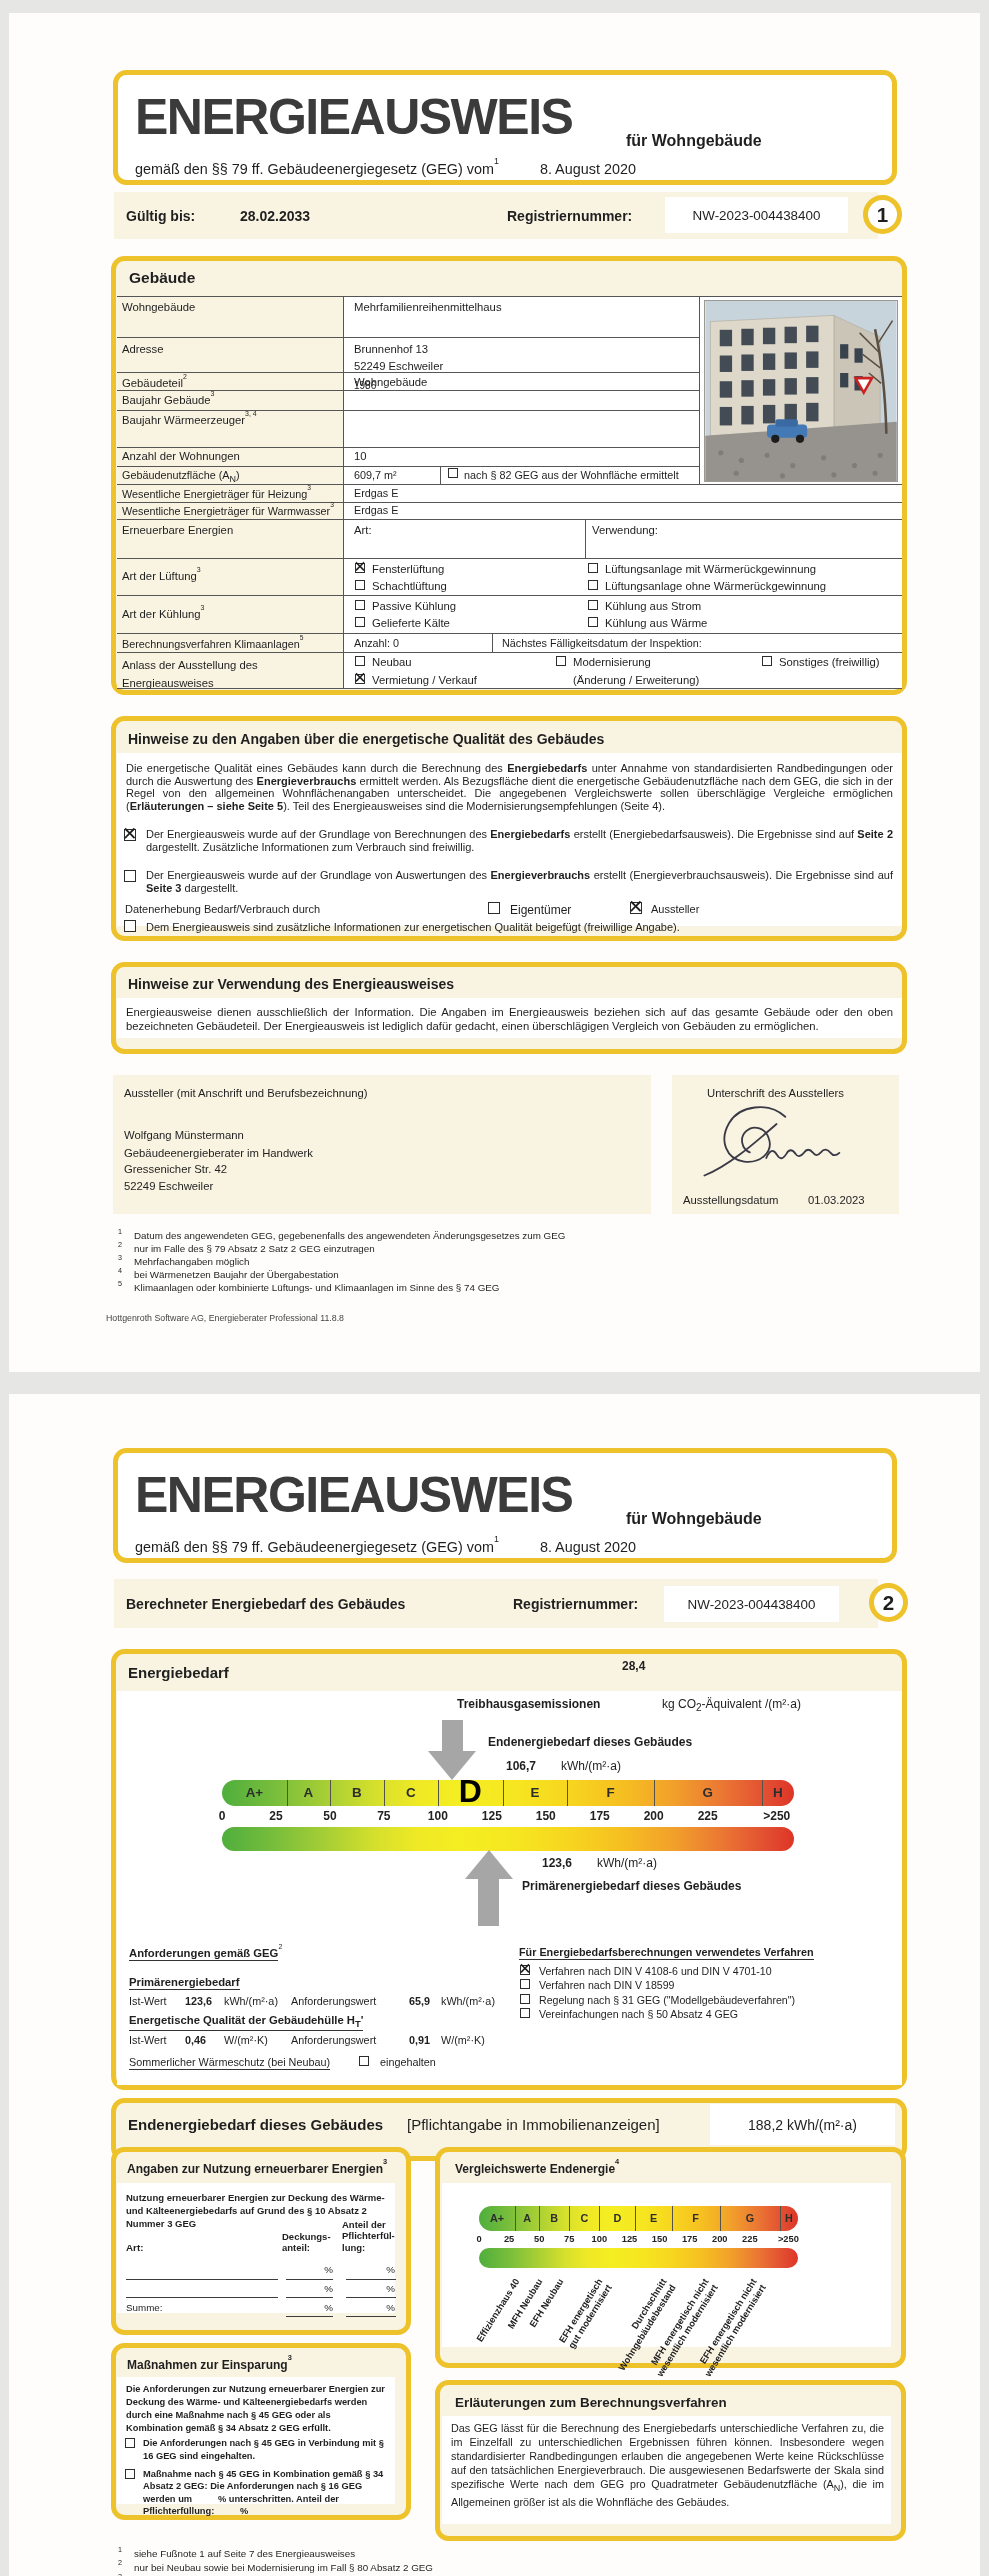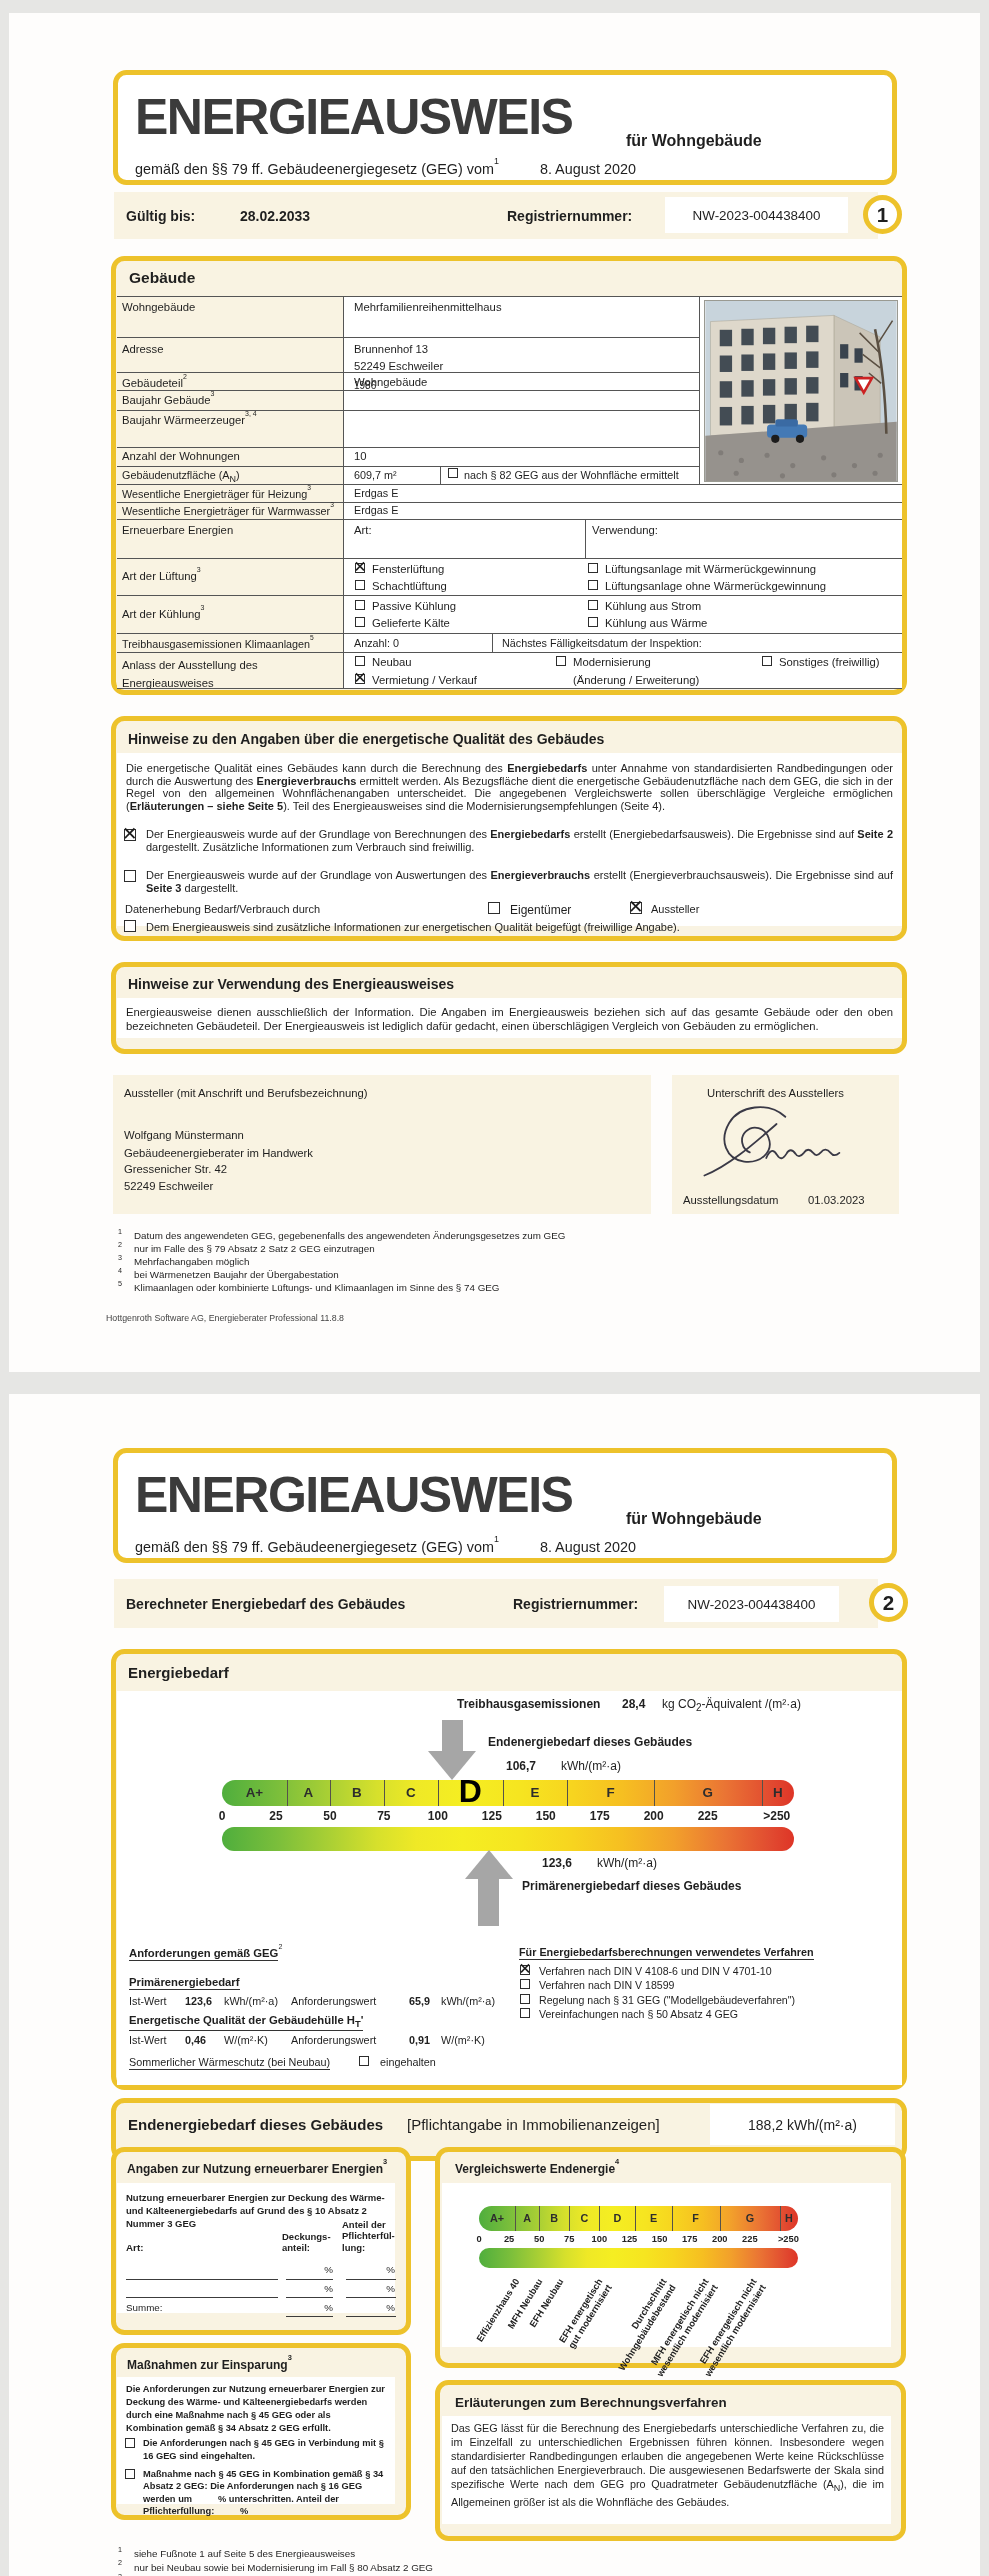--- a/index.html
+++ b/index.html
@@ -215,21 +215,21 @@
 <div class="t" style="left:122px;top:607px;font-size:11.3px;"><span>Art der Kühlung</span><sup class="fn">3</sup></div>
 <div class="cb" style="left:355px;top:600px;" data-checked="false"></div>
 <div class="t" style="left:372px;top:600px;font-size:11.3px;">Passive Kühlung</div>
 <div class="cb" style="left:355px;top:617px;" data-checked="false"></div>
 <div class="t" style="left:372px;top:617px;font-size:11.3px;">Gelieferte Kälte</div>
 <div class="cb" style="left:588px;top:600px;" data-checked="false"></div>
 <div class="t" style="left:605px;top:600px;font-size:11.3px;">Kühlung aus Strom</div>
 <div class="cb" style="left:588px;top:617px;" data-checked="false"></div>
 <div class="t" style="left:605px;top:617px;font-size:11.3px;">Kühlung aus Wärme</div>
 
-<div class="t" style="left:122px;top:637px;font-size:10.8px;"><span>Treibhausgasemissionen Klimaanlagen</span><sup class="fn">5</sup></div>
+<div class="t" style="left:122px;top:637px;font-size:10.8px;"><span>Berechnungsverfahren Klimaanlagen</span><sup class="fn">5</sup></div>
 <div class="t" style="left:354px;top:637px;font-size:10.8px;">Anzahl: 0</div>
 <div class="t" style="left:502px;top:637px;font-size:10.8px;">Nächstes Fälligkeitsdatum der Inspektion:</div>
 
 <div class="t w" style="left:122px;top:657px;width:211px;font-size:11.3px;line-height:17.5px;">Anlass der Ausstellung des Energieausweises</div>
 <div class="cb" style="left:355px;top:656px;" data-checked="false"></div>
 <div class="t" style="left:372px;top:656px;font-size:11.3px;">Neubau</div>
 <div class="cb" style="left:355px;top:674px;" data-checked="true"></div>
 <div class="t" style="left:372px;top:674px;font-size:11.3px;">Vermietung / Verkauf</div>
 <div class="cb" style="left:556px;top:656px;" data-checked="false"></div>
 <div class="t" style="left:573px;top:656px;font-size:11.3px;">Modernisierung</div>
@@ -307,21 +307,21 @@
 </div>
 <div class="pagenum" style="left:869px;top:1583px;">
   <span>2</span>
 </div>
 
 <div class="ybox" style="left:111px;top:1649px;width:786px;height:431px;"></div>
 <div class="sectitle" style="left:128px;top:1664px;font-size:15px;">Energiebedarf</div>
 <div class="white" style="left:117px;top:1691px;width:785px;height:394px;"></div>
 
 <div class="t b" style="left:457px;top:1697px;font-size:12px;">Treibhausgasemissionen</div>
-<div class="t b" style="left:622px;top:1697px;font-size:12px;">28,4</div>
+<div class="t b" style="left:622px;top:1659px;font-size:12px;">28,4</div>
 <div class="t" style="left:662px;top:1697px;font-size:12px;"><span>kg CO</span><sub>2</sub><span>-Äquivalent /(m²·a)</span></div>
 
 <div class="t b" style="left:488px;top:1735px;font-size:12px;">Endenergiebedarf dieses Gebäudes</div>
 <div class="t b" style="left:506px;top:1759px;font-size:12px;">106,7</div>
 <div class="t" style="left:561px;top:1759px;font-size:12px;">kWh/(m²·a)</div>
 
 <div id="big-scale" class="scalewrap" style="left:222px;top:1720px;width:572px;height:208px;">
   <div id="end-arrow" class="arr" style="top: 0px; left: 40.2642%;">
     <div class="shaft" style="height:31px;"></div>
     <div class="headdown"></div>
@@ -494,20 +494,20 @@
 <div class="cb" style="left:125px;top:2469px;" data-checked="false"></div>
 <div class="t w b" style="left:143px;top:2468px;width:252px;font-size:9.3px;line-height:12.4px;">Maßnahme nach § 45 GEG in Kombination gemäß § 34 Absatz 2 GEG: Die Anforderungen nach § 16 GEG werden um&nbsp;&nbsp;&nbsp;&nbsp;&nbsp;&nbsp;&nbsp;&nbsp;&nbsp; % unterschritten. Anteil der Pflichterfüllung:&nbsp;&nbsp;&nbsp;&nbsp;&nbsp;&nbsp;&nbsp;&nbsp;&nbsp; %</div>
 
 <div class="ybox" style="left:435px;top:2380px;width:461px;height:151px;"></div>
 <div class="sectitle" style="left:455px;top:2395px;font-size:13.4px;">Erläuterungen zum Berechnungsverfahren</div>
 <div class="white" style="left:442px;top:2416px;width:449px;height:108px;"></div>
 <div class="para" style="left:451px;top:2421px;width:433px;font-size:10.8px;line-height:14px;"><span>Das GEG lässt für die Berechnung des Energiebedarfs unterschiedliche Verfahren zu, die im Einzelfall zu unterschiedlichen Ergebnissen führen können. Insbesondere wegen standardisierter Randbedingungen erlauben die angegebenen Werte keine Rückschlüsse auf den tatsächlichen Energieverbrauch. Die ausgewiesenen Bedarfswerte der Skala sind spezifische Werte nach dem GEG pro Quadratmeter Gebäudenutzfläche (A</span><sub>N</sub><span>), die im Allgemeinen größer ist als die Wohnfläche des Gebäudes.</span></div>
 
 <div class="fnrow">
   <span class="sup" style="left:118px;top:2545px;">1</span>
-  <span class="txt" style="left:134px;top:2548px;">siehe Fußnote 1 auf Seite 5 des Energieausweises</span>
+  <span class="txt" style="left:134px;top:2548px;">siehe Fußnote 1 auf Seite 7 des Energieausweises</span>
   <span class="sup" style="left:118px;top:2558px;">2</span>
   <span class="txt" style="left:134px;top:2562px;">nur bei Neubau sowie bei Modernisierung im Fall § 80 Absatz 2 GEG</span>
   <span class="sup" style="left:118px;top:2572px;">3</span>
   <span class="txt" style="left:134px;top:2575px;">nur bei Neubau</span>
 
 </div>
 
 
 </body></html>

